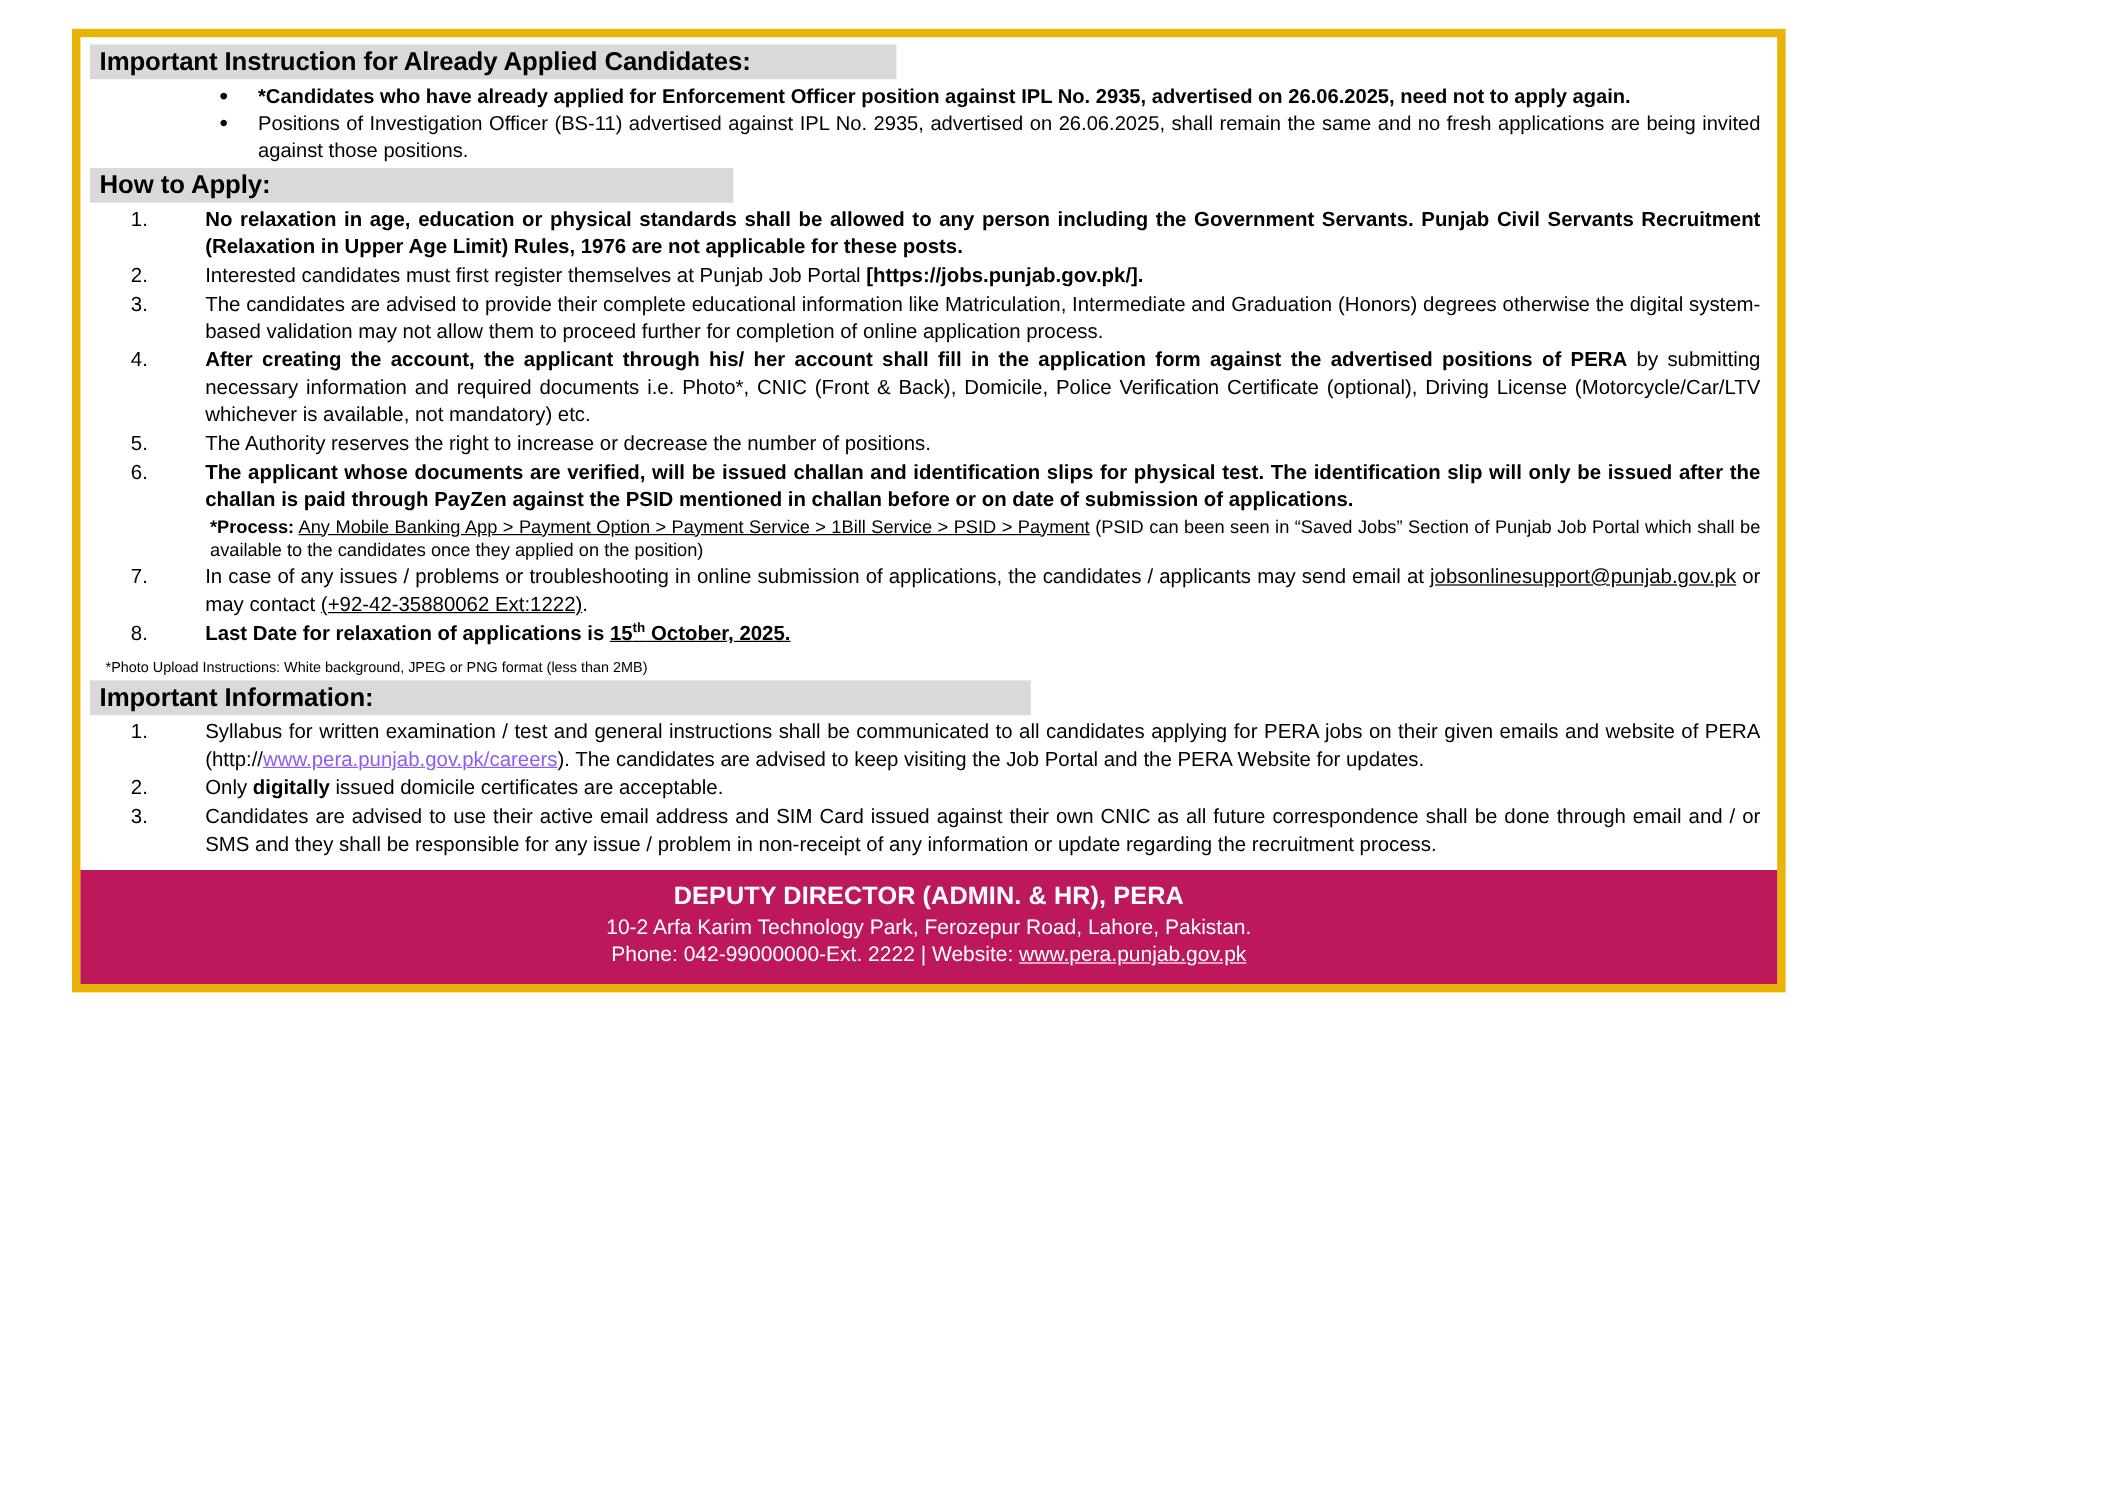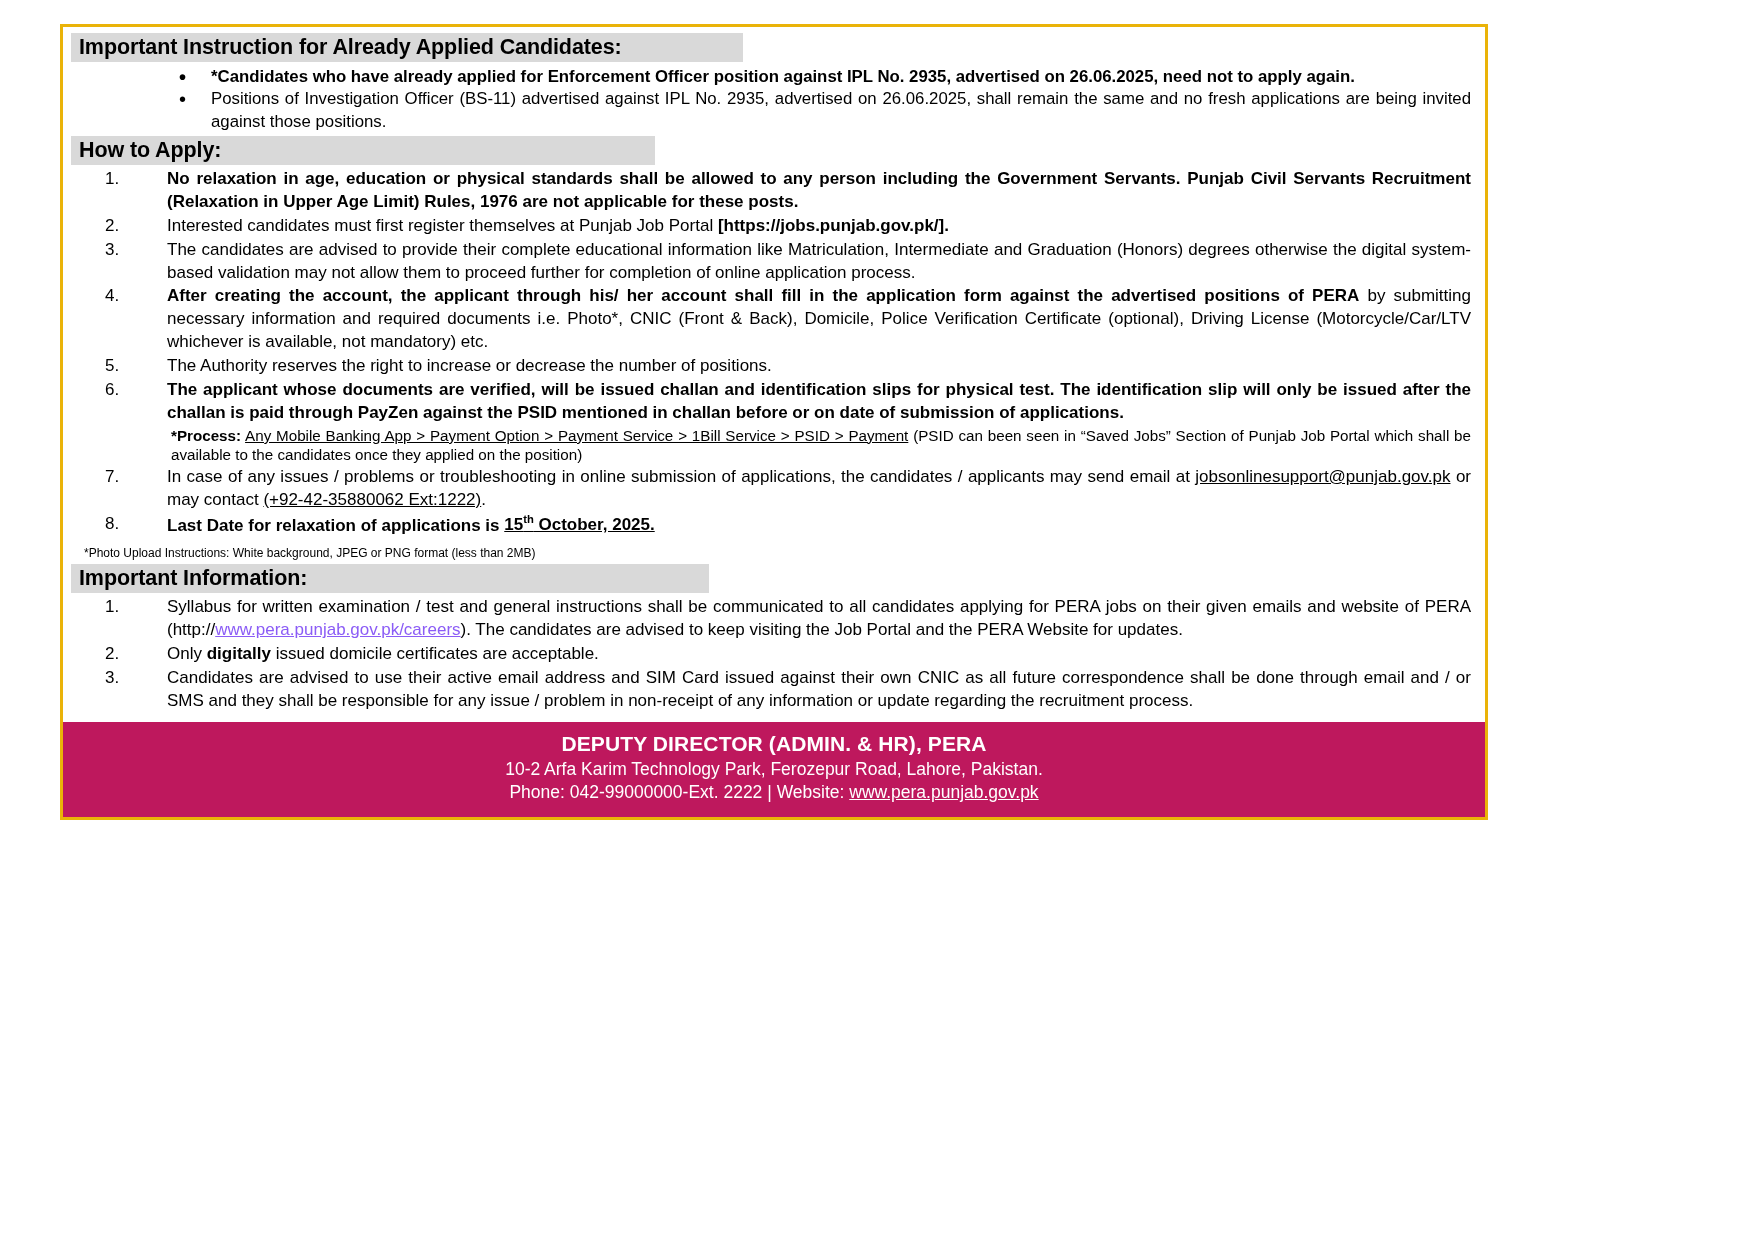--- a/index.html
+++ b/index.html
@@ -17,39 +17,39 @@
   }
 
   .page {
     position: absolute;
     left: 60px;
     top: 24px;
     width: 1428px;
   }
 
   .doc-frame {
-    border: 3px solid #eab308;
+    border: 7px solid #eab308;
     background: #ffffff;
     padding: 6px 0 0 0;
     box-sizing: border-box;
   }
 
   .section-head {
     display: inline-block;
     background: #d9d9d9;
     font-size: 21.5px;
     font-weight: bold;
     letter-spacing: -0.1px;
     padding: 2px 8px 3px 8px;
     margin-left: 8px;
     line-height: 1.12;
   }
   .head-wide-1 { width: 672px; box-sizing: border-box; }
-  .head-wide-2 { width: 584px; box-sizing: border-box; }
-  .head-wide-3 { width: 638px; box-sizing: border-box; }
+  .head-wide-2 { width: 536px; box-sizing: border-box; }
+  .head-wide-3 { width: 784px; box-sizing: border-box; }
 
   ul.bullets {
     list-style: none;
     margin: 4px 0 0 0;
     padding: 0 14px 0 0;
   }
   ul.bullets > li {
     position: relative;
     padding-left: 148px;
     font-size: 16.8px;

